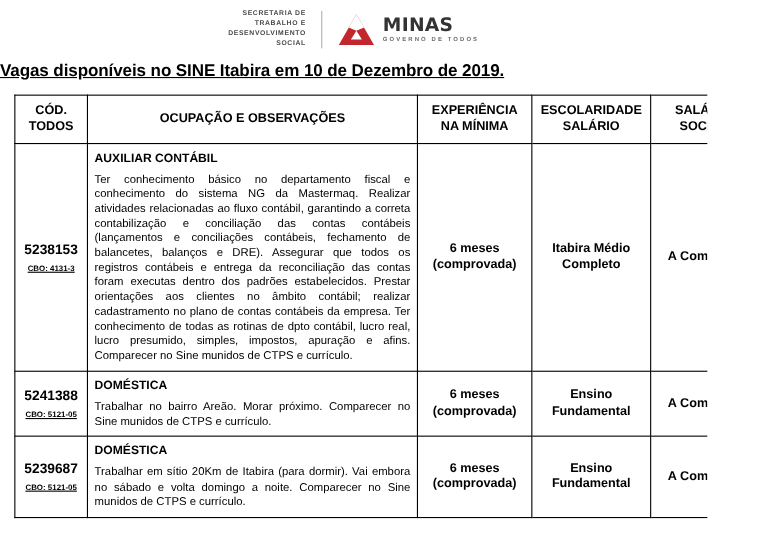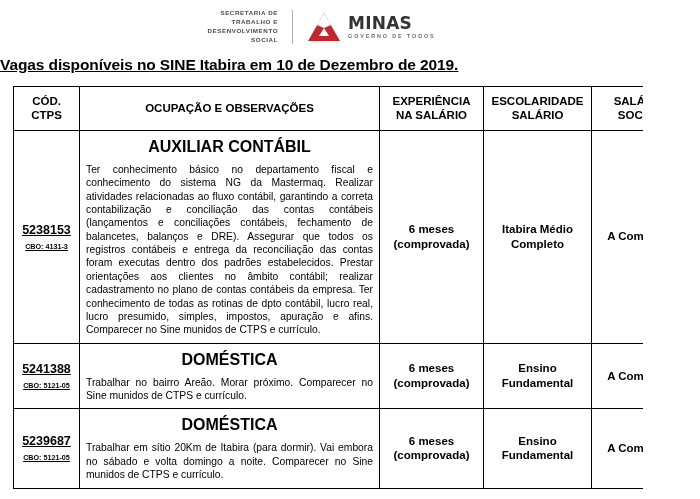--- a/index.html
+++ b/index.html
@@ -108,39 +108,37 @@
   col.c5 { width: 96px; }
 
   td.cod {
     text-align: center;
     padding: 4px 2px;
     vertical-align: middle;
   }
   .cod-num {
     font-size: 12.5px;
     font-weight: bold;
-    text-decoration: underline;
     display: block;
     margin-bottom: 5px;
   }
   .cod-cbo {
     font-size: 7.2px;
     font-weight: bold;
     text-decoration: underline;
     display: block;
     white-space: nowrap;
   }
 
   td.ocup {
     padding: 5px 6px 6px 6px;
     vertical-align: top;
   }
   .ocup-title {
-    text-align: center;
-    font-size: 16px;
+    font-size: 11px;
     font-weight: bold;
     margin-bottom: 7px;
     margin-top: 2px;
   }
   .ocup-body {
     font-size: 10.3px;
     line-height: 1.3;
     text-align: justify;
   }
   .ocup-body .strong {
@@ -191,28 +189,28 @@
         <col class="c1">
           <col class="c2">
           <col class="c3">
           <col class="c4">
           <col class="c5">
       </colgroup>
       <thead>
         <tr>
           <th>
             <div>CÓD.</div>
-            <div>CTPS</div>
+            <div>TODOS</div>
           </th>
           <th>
             <div>OCUPAÇÃO E OBSERVAÇÕES</div>
           </th>
           <th>
             <div>EXPERIÊNCIA</div>
-            <div>NA SALÁRIO</div>
+            <div>NA MÍNIMA</div>
           </th>
           <th>
             <div>ESCOLARIDADE</div>
             <div>SALÁRIO</div>
           </th>
           <th>
             <div>SALÁRIO</div>
             <div>SOCIAL</div>
           </th>
         </tr>

